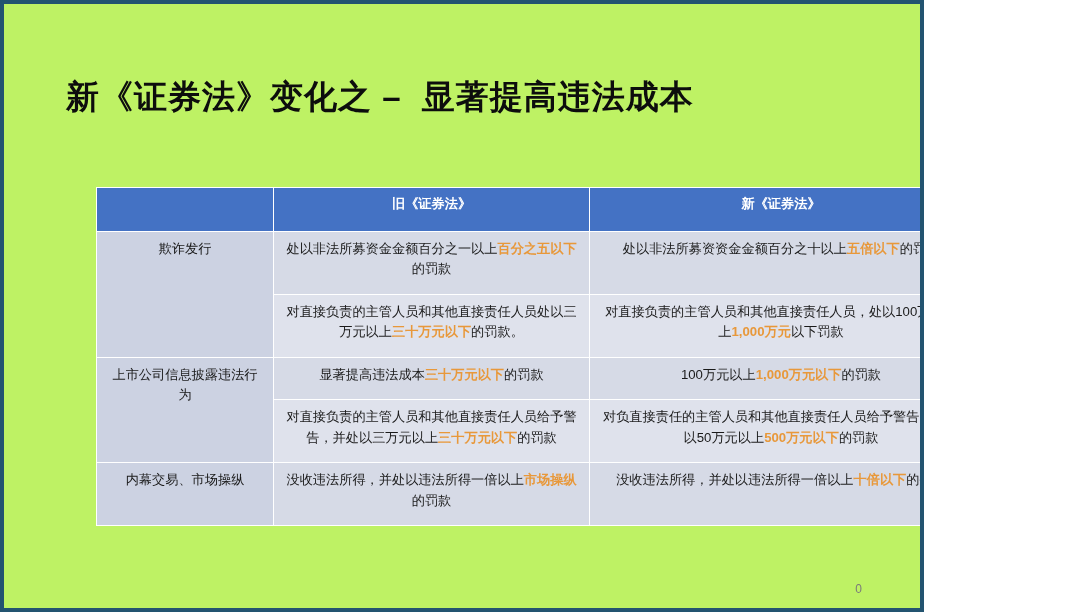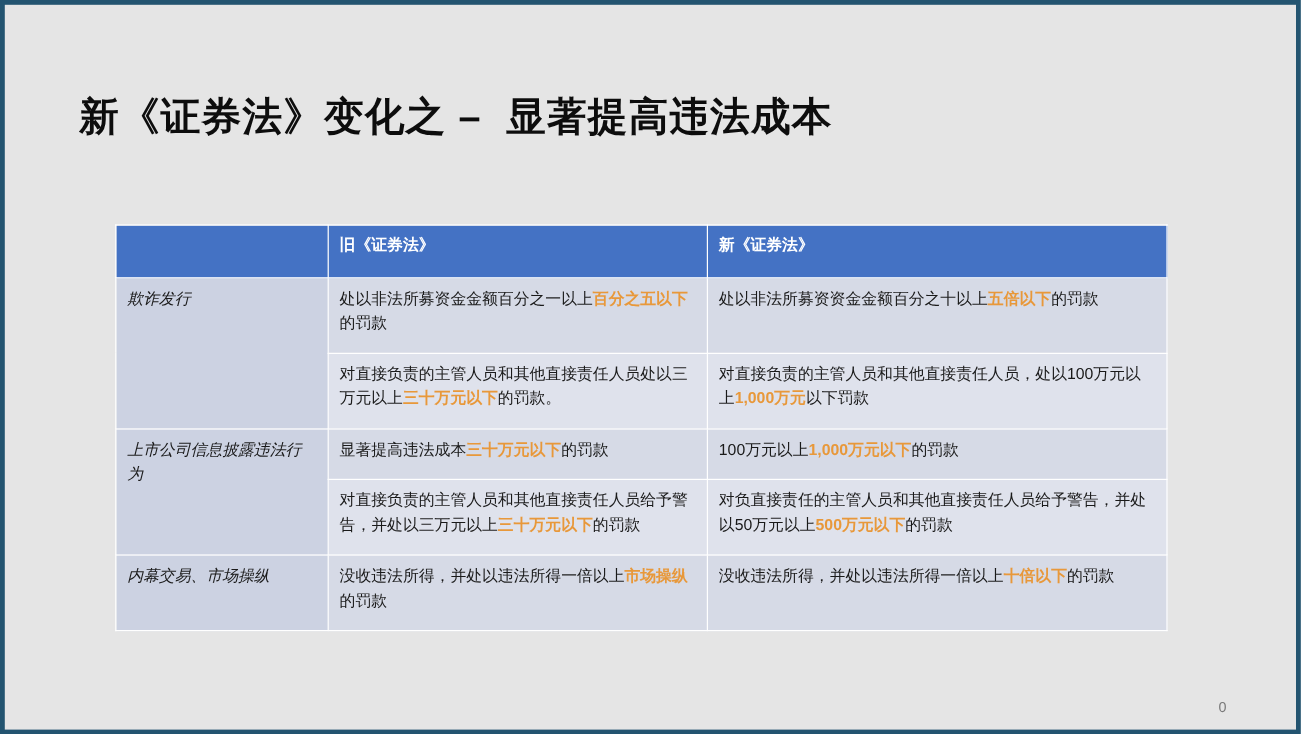--- a/index.html
+++ b/index.html
@@ -10,23 +10,23 @@
   body {
     width: 1084px;
     height: 612px;
     font-family: "Liberation Sans", "DejaVu Sans", sans-serif;
     overflow: hidden;
   }
 
   .slide {
     position: relative;
     box-sizing: border-box;
-    width: 1084px;
+    width: 924px;
     height: 612px;
-    background: #e5e5e5;
+    background: #bef264;
     border: 4px solid #235470;
     overflow: hidden;
   }
 
   .slide-title {
     position: absolute;
     left: 62px;
     top: 72px;
     font-size: 33px;
     font-weight: bold;
@@ -54,39 +54,38 @@
   table.law-table col.c3 { width: 383px; }
 
   table.law-table th,
   table.law-table td {
     border: 1px solid #ffffff;
     vertical-align: top;
     padding: 7px 9px 14px 9px;
     font-size: 13.2px;
     line-height: 1.55;
     color: #1a1a1a;
-    text-align: left;
+    text-align: center;
     word-break: break-all;
   }
 
   table.law-table thead th {
     background: #4472c4;
     color: #ffffff;
     font-weight: bold;
     height: 31px;
     padding-top: 6px;
     padding-bottom: 6px;
     font-size: 13.2px;
   }
 
   td.rowhead {
     background: #ccd2e2;
     font-size: 13.2px;
     color: #1a1a1a;
-    font-style: italic;
   }
 
   td.body-a { background: #d6dae6; }
   td.body-b { background: #dfe2ec; }
 
   .hl {
     color: #e8983a;
     font-weight: bold;
     margin-top: 41px;
   }

